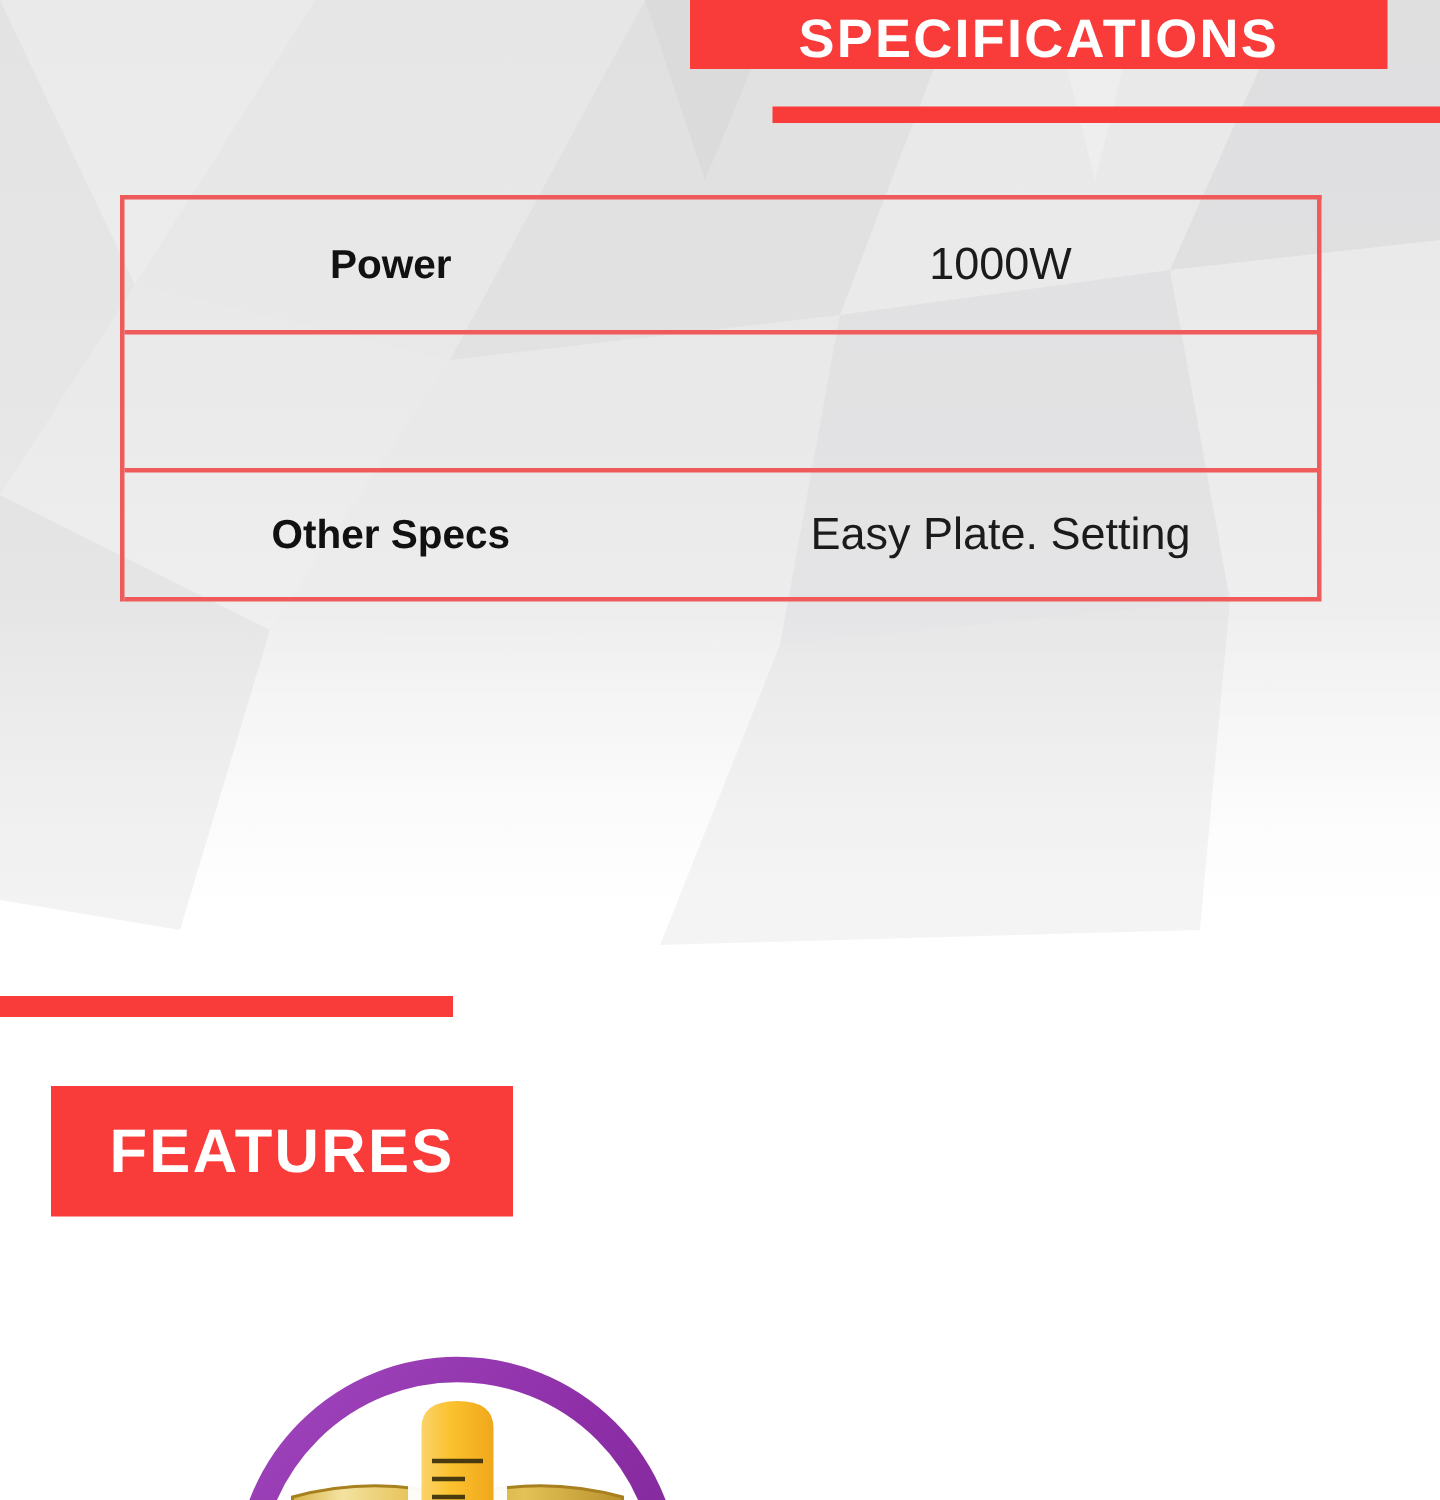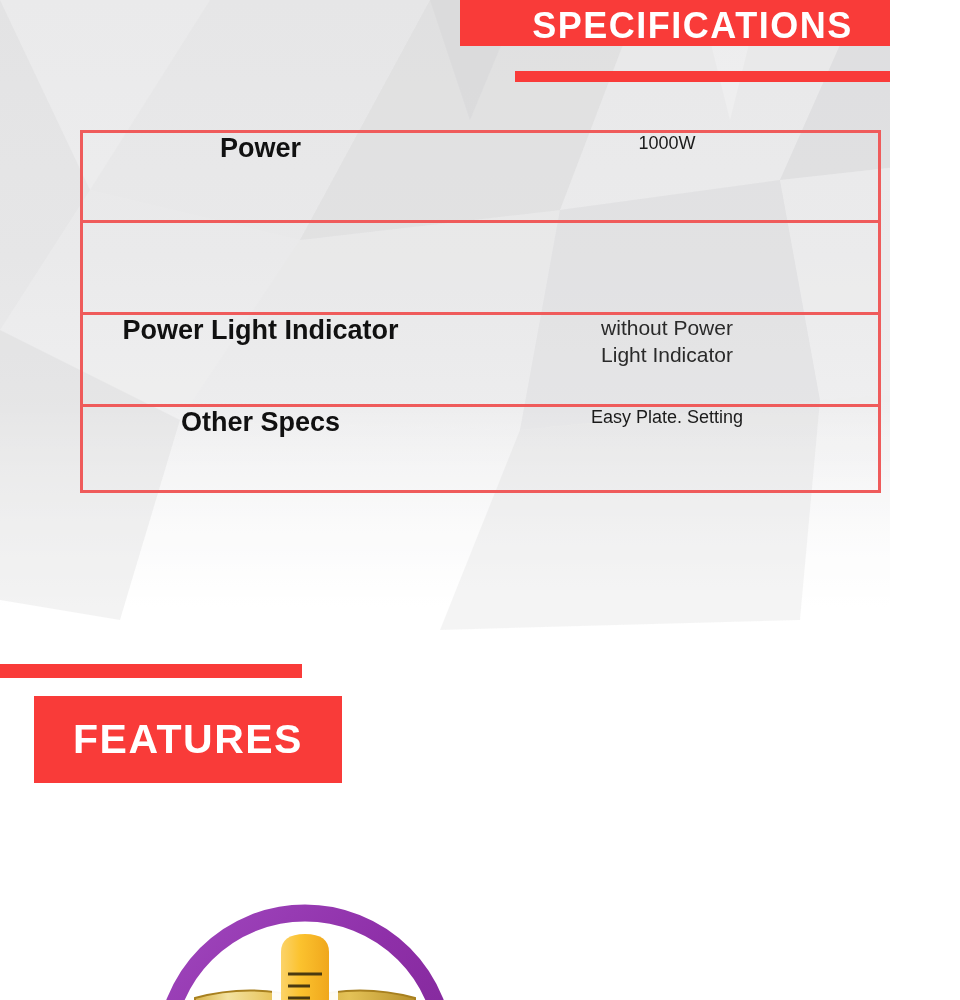--- a/index.html
+++ b/index.html
@@ -22,21 +22,21 @@
     width: 960px;
     height: 1000px;
     overflow: hidden;
   }
 
   
   .spec-section {
     position: absolute;
     left: 0;
     top: 0;
-    width: 890px;
+    width: 960px;
     height: 640px;
     overflow: hidden;
     background:
       linear-gradient(to bottom,
         rgba(255,255,255,0) 0%,
         rgba(255,255,255,0) 62%,
         rgba(255,255,255,0.55) 80%,
         rgba(255,255,255,1) 95%),
       linear-gradient(to bottom, #e3e3e4 0%, #e6e6e7 40%, #ececed 70%, #f7f7f8 100%);
   }
@@ -86,21 +86,21 @@
     left: 80px;
     top: 130px;
     width: 801px;
     border-left: 3px solid #ef5b5b;
     border-right: 3px solid #ef5b5b;
     border-top: 3px solid #ef5b5b;
   }
 
   .spec-row {
     display: flex;
-    align-items: flex-start;
+    align-items: center;
     border-bottom: 3px solid #ef5b5b;
     width: 100%;
     gap: 18px;
   }
 
   .spec-row.r0 { height: 90px; }
   .spec-row.r1 { height: 92px; }
   .spec-row.r2 { height: 92px; }
   .spec-row.r3 { height: 86px; }
 
@@ -110,21 +110,21 @@
     font-size: 27px;
     font-weight: bold;
     color: #111111;
     padding: 0 6px;
     line-height: 1.15;
   }
 
   .spec-value {
     flex: 1;
     text-align: center;
-    font-size: 18px;
+    font-size: 30px;
     font-weight: 400;
     color: #1b1b1b;
     padding: 0 6px;
     line-height: 1.2;
   }
 
   .spec-value.small {
     font-size: 21px;
     line-height: 1.28;
     color: #2a2a2a;
@@ -145,21 +145,21 @@
     left: 0;
     top: 24px;
     width: 302px;
     height: 14px;
     background: #f93b39;
   }
 
   .features-banner {
     position: absolute;
     left: 34px;
-    top: 56px;
+    top: 84px;
     width: 308px;
     height: 87px;
     background: #f93b39;
     display: flex;
     align-items: center;
     justify-content: center;
     text-align: center;
   }
 
   .features-banner-text {
@@ -214,27 +214,20 @@
     <div class="spec-table">
 
       <div class="spec-row r0">
         <div class="spec-label">Power</div>
         <div class="spec-value">1000W</div>
       </div>
 
       <div class="spec-row r1">
       </div>
 
-      <div class="spec-row r2">
-        <div class="spec-label">Power Light Indicator</div>
-        <div class="spec-value small">
-          <div>without Power</div>
-          <div>Light Indicator</div>
-        </div>
-      </div>
 
       <div class="spec-row r3">
         <div class="spec-label">Other Specs</div>
         <div class="spec-value">Easy Plate. Setting</div>
       </div>
 
     </div>
   </div>
 
   <div class="features-section">

